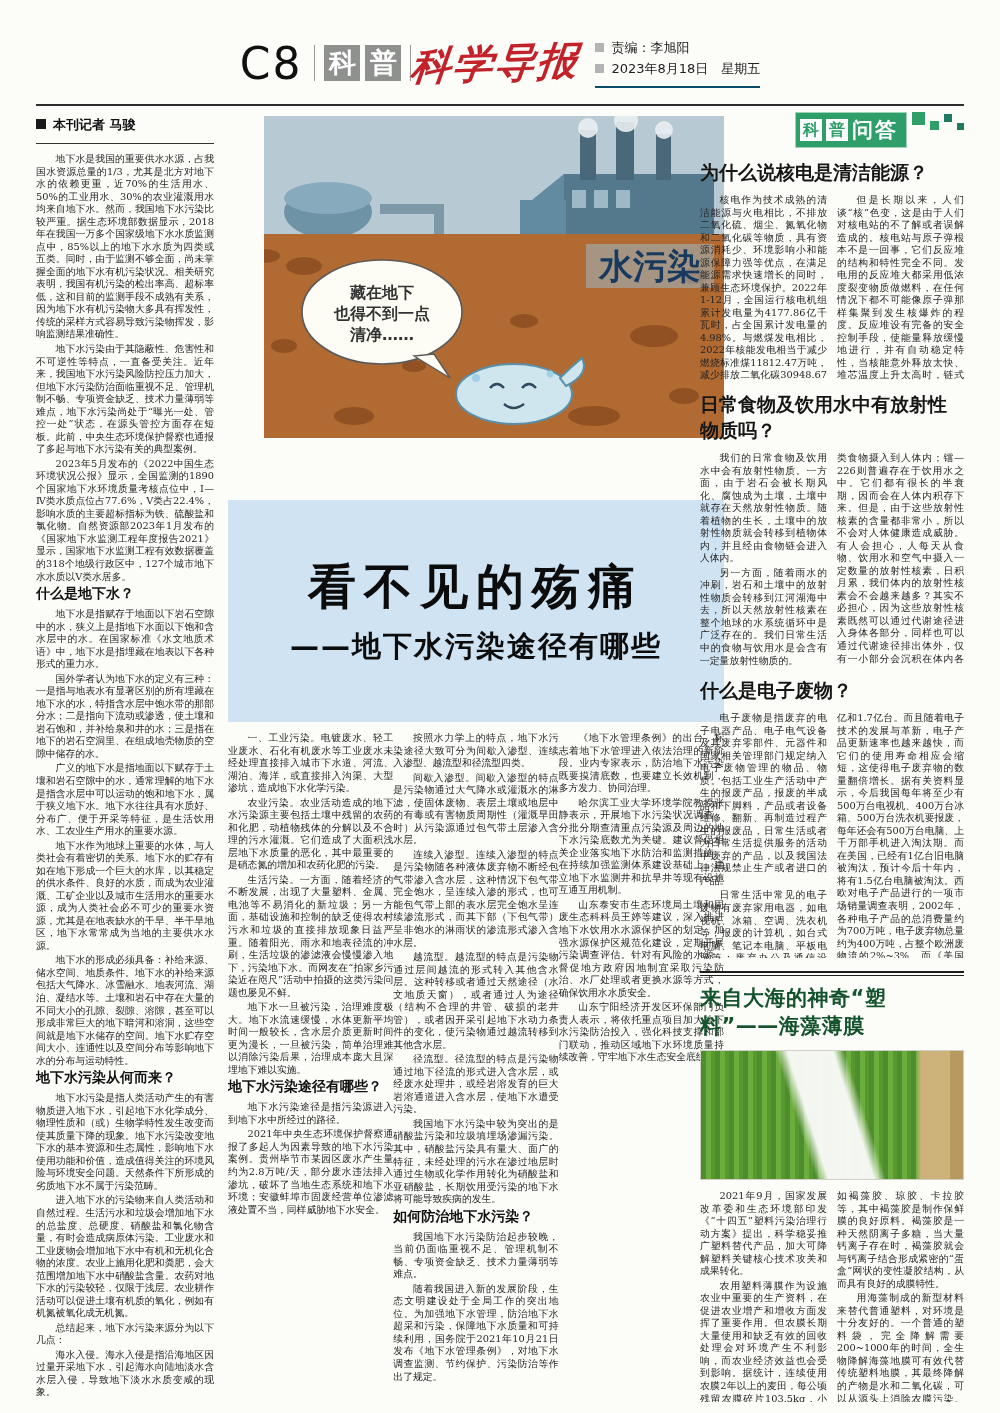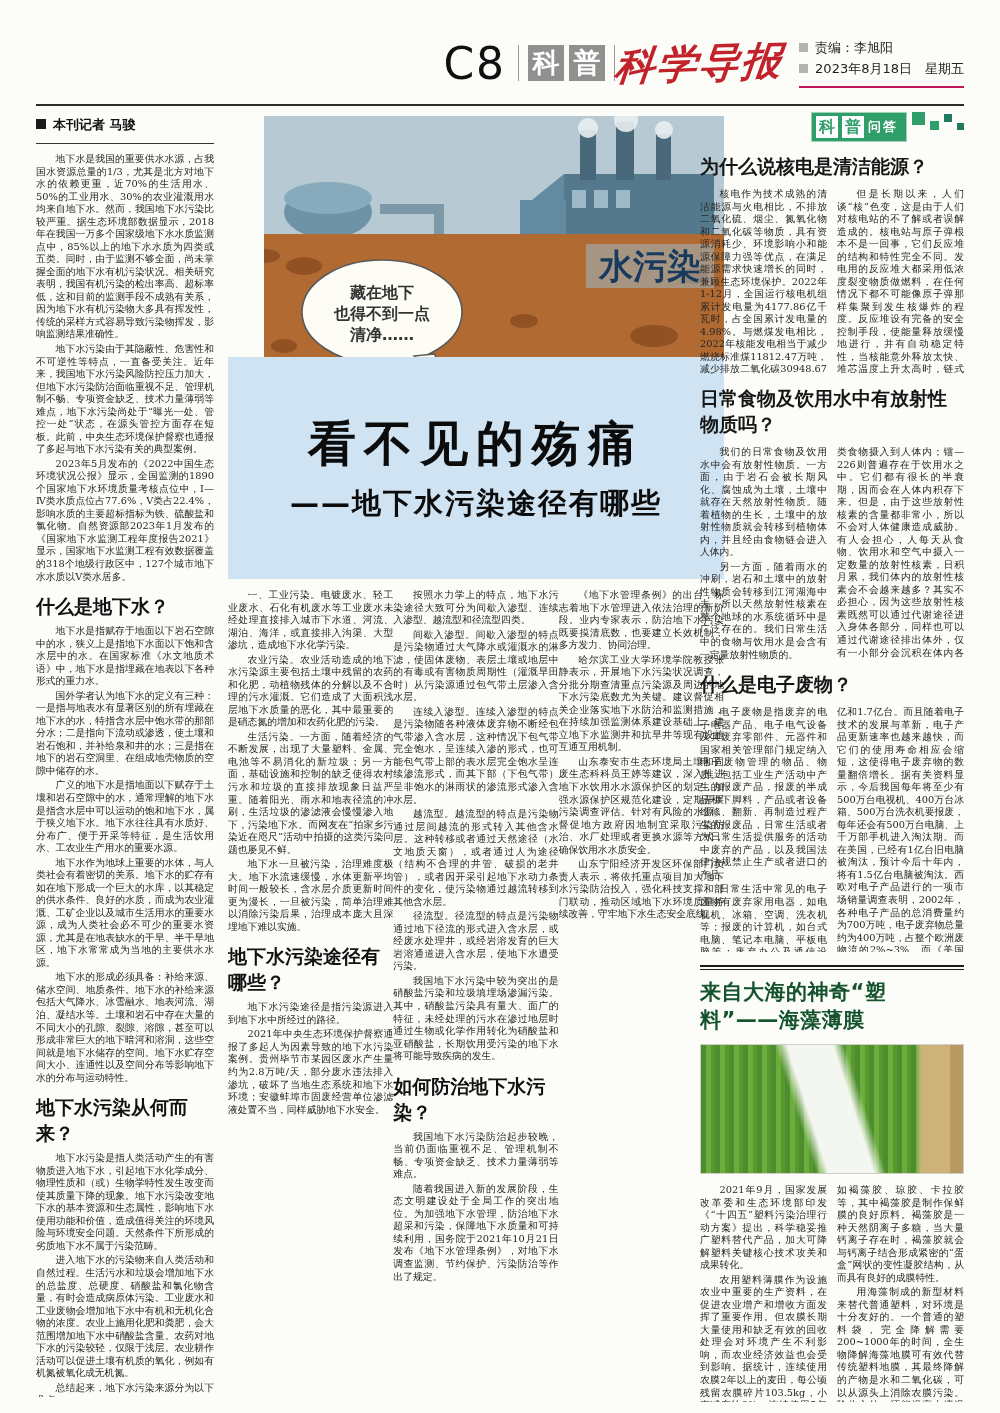--- a/index.html
+++ b/index.html
@@ -9,63 +9,63 @@
   }
   *{box-sizing:border-box; margin:0; padding:0;}
   html,body{background:#e8e8e4;}
   .sheet{
     width:1000px; height:1413px; margin:0 auto; position:relative;
     background:#fcfcf9; color:var(--ink);
     font-family:"DejaVu Serif", serif; overflow:hidden;
   }
   
   .hdr{position:absolute; top:30px; left:36px; right:36px; height:66px;
-       display:flex; justify-content:flex-end; align-items:center;}
+       display:flex; justify-content:center; align-items:center;}
   .edition{display:flex; align-items:center; gap:12px;}
   .ed-code{font-family:"DejaVu Sans", sans-serif; font-size:44px; color:#101010; letter-spacing:2px;}
   .tiles{display:flex; gap:5px; padding:0 9px; border-left:1px solid #9a9a9a; border-right:1px solid #9a9a9a;}
   .tile{width:36px;height:36px;background:#8f918f;color:#fff;display:flex;align-items:center;justify-content:center;
         font-family:"DejaVu Sans", sans-serif; font-size:27px; font-weight:bold;}
   .mast{display:flex; align-items:center; gap:16px;}
   .mast-name{font-size:40px; color:var(--masthead-red); font-weight:bold; font-style:italic;
              font-family:"DejaVu Serif", serif; transform:skewX(-8deg) rotate(-2deg); letter-spacing:2px;}
   .pubinfo{font-family:"DejaVu Sans", sans-serif; font-size:13px; color:#222;
-           border-bottom:2px solid #be185d; padding-bottom:6px; line-height:1.6;}
+           border-bottom:2px solid #0c4a6e; padding-bottom:6px; line-height:1.6;}
   .gsq{display:inline-block; width:9px; height:9px; background:#b3b3b3; margin-right:7px;}
   .hdr-rule{position:absolute; top:104px; left:36px; right:36px; border-top:2px solid #2c2c2c;}
 
   
   .bt p{font-size:9.8px; line-height:1.28; text-align:justify; text-indent:2em; margin-bottom:2px; color:#242424;}
   .bt p.cont{text-indent:0;}
-  .colsub{font-family:"DejaVu Sans", sans-serif; font-weight:bold; font-size:19px; margin:11px 0 5px; color:#111;}
+  .colsub{font-family:"DejaVu Sans", sans-serif; font-weight:bold; font-size:14px; margin:2px 0 5px; color:#111;}
 
   
   .main{position:absolute; top:116px; left:36px; width:652px; height:1285px;}
   .main-top{display:flex; gap:14px;}
   .col1{width:178px; flex:none; height:1281px; overflow:hidden;}
   .byline{font-family:"DejaVu Sans", sans-serif; font-weight:bold; font-size:13px; color:#111;
           border-bottom:1.5px solid #333; padding-bottom:9px; margin-bottom:9px;}
   .bsq{display:inline-block; width:10px; height:10px; background:#1a1a1a; margin-right:7px;}
   .art-right{flex:1; display:flex; flex-direction:column;}
-  .illus{height:241px; position:relative; overflow:hidden;padding-left:36px;}
+  .illus{height:384px; position:relative; overflow:hidden;padding-left:36px;}
   .title-box{height:222px; background:var(--headline-bg); display:flex; flex-direction:column;
              justify-content:center; align-items:center; gap:8px;}
   .title1{font-family:"DejaVu Sans", sans-serif; font-weight:900; font-size:48px; letter-spacing:8px; color:#0c0c0c;}
   .title2{font-family:"DejaVu Sans", sans-serif; font-weight:bold; font-size:29px; letter-spacing:2px; color:#0c0c0c;}
   .flow{display:flex; margin-top:10px; height:727px; overflow:hidden;}
   .fcol{flex:1; overflow:hidden;}
 
   
   .rail{position:absolute; top:112px; left:700px; width:264px; height:1290px; overflow:hidden;}
   .badge-row{display:flex; justify-content:flex-end; align-items:flex-start; gap:5px; margin-bottom:10px;}
   .qa-badge{background:var(--green); display:flex; align-items:center; gap:4px; padding:4px 9px 4px 5px;
             box-shadow:inset 0 0 0 1px rgba(255,255,255,.55);}
   .badge-tile{width:22px; height:22px; background:#fff; color:var(--green); font-family:"DejaVu Sans", sans-serif;
               font-weight:bold; font-size:16px; display:flex; align-items:center; justify-content:center;}
-  .badge-txt{color:#fff; font-family:Liberation Mono, monospace; font-weight:bold; font-size:13px; letter-spacing:2px;}
+  .badge-txt{color:#fff; font-family:Liberation Mono, monospace; font-weight:bold; font-size:21px; letter-spacing:2px;}
   .dsq{display:inline-block;}
   .q-head{font-family:"DejaVu Sans", sans-serif; font-weight:bold; font-size:19px; color:#161616; margin:12px 0 8px;}
   .q-cols{display:flex; gap:10px; overflow:hidden;}
   .q-cols .qc{flex:1;}
   .h-q1{height:186px;} .h-q2{height:214px;} .h-q3{height:246px;}
   .dbl-rule{margin:13px 0 4px; border-top:2.5px solid #1d1d1d; border-bottom:1px solid #1d1d1d; height:5px;}
   .sea-title{font-family:"DejaVu Sans", sans-serif; font-weight:bold; font-size:21px; color:#14532d; margin:8px 0 10px; letter-spacing:0.5px;}
   .sea-photo{height:130px; border:1px solid #cfcfc8;
     background:
       linear-gradient(90deg, rgba(0,0,0,0) 0 82%, #cdb27a 84% 95%, #b89a60 95% 100%),

